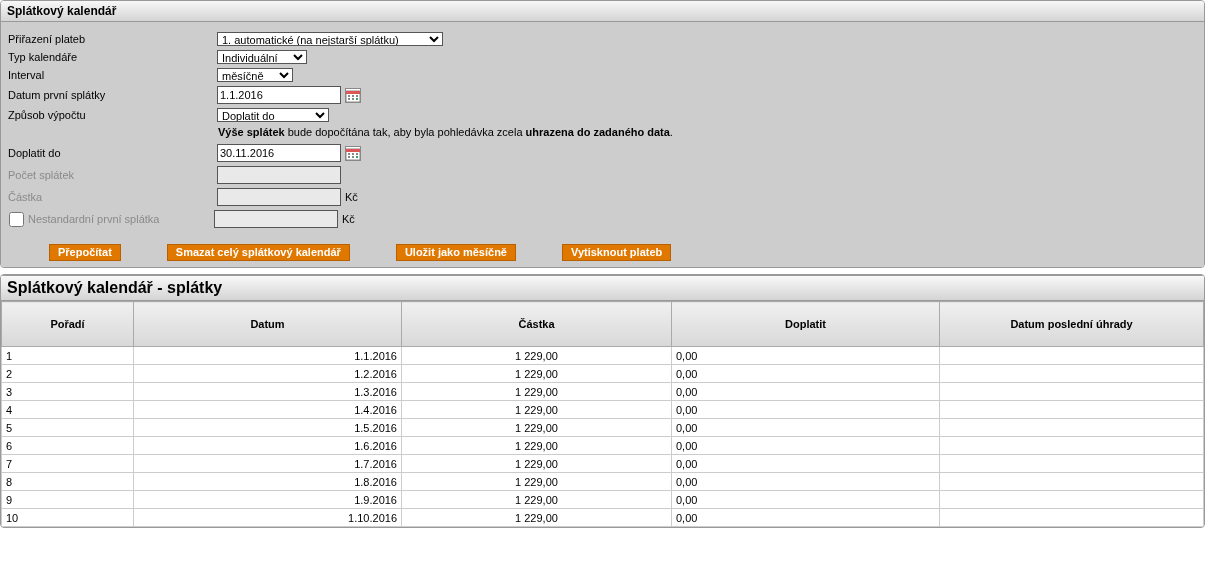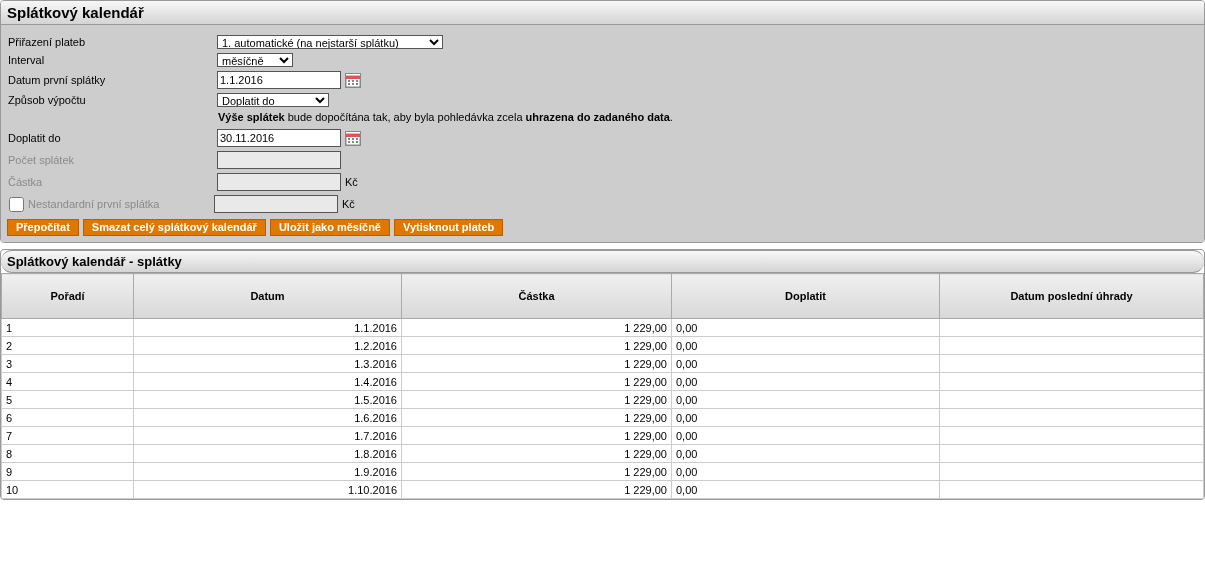--- a/index.html
+++ b/index.html
@@ -11,21 +11,21 @@
   background: #fff;
 }
 .panel {
   border: 1px solid #999;
   border-radius: 4px;
   overflow: hidden;
   margin-bottom: 6px;
 }
 .panel-title {
   font-weight: bold;
-  font-size: 15px;
+  font-size: 12px;
   padding: 3px 6px;
   border-bottom: 1px solid #999;
   background: linear-gradient(to bottom, #f8f8f8 0%, #d4d4d4 100%);
 }
 .panel-body {
   background: #cdcdcd;
   padding: 10px 6px 6px 6px;
 }
 .form-row {
   display: flex;
@@ -84,21 +84,21 @@
 }
 .cal-icon svg { width: 14px; height: 13px; }
 .desc-row {
   padding-left: 211px;
   margin-bottom: 6px;
 }
 .desc-row b { font-weight: bold; }
 .chk-row {
   display: flex;
   align-items: center;
-  margin-bottom: 6px;
+  margin-bottom: 16px;
 }
 .chk-row input[type="checkbox"] {
   margin: 0 4px 0 2px;
   width: 15px;
   height: 15px;
 }
 .chk-row .chk-label {
   color: #8a8a8a;
   width: 186px;
 }
@@ -108,29 +108,29 @@
 }
 .btn {
   background: #e07800;
   color: #fff;
   border: 1px solid #b86000;
   font-family: inherit;
   font-size: 11px;
   font-weight: bold;
   padding: 1px 8px 2px 8px;
   cursor: pointer;
+  margin-left: 42px;
 }
 .table-title {
   font-weight: bold;
-  font-size: 13px;
+  font-size: 16px;
   padding: 3px 6px;
   border-top: 1px solid #999;
   border-bottom: 1px solid #999;
   background: linear-gradient(to bottom, #f8f8f8 0%, #d4d4d4 100%);
-  border-radius: 11px;
 }
 table {
   width: 100%;
   border-collapse: collapse;
   font-size: 11px;
 }
 table th {
   background: linear-gradient(to bottom, #f0f0f0 0%, #d8d8d8 100%);
   border: 1px solid #aaa;
   padding: 16px;
@@ -138,21 +138,21 @@
   text-align: center;
 }
 table td {
   border: 1px solid #ccc;
   border-top: none;
   padding: 2px 4px;
   height: 18px;
 }
 table td.col-poradi { text-align: left; }
 table td.col-datum { text-align: right; }
-table td.col-castka { text-align: right; }
+table td.col-castka { text-align: center; }
 table td.col-uhr { text-align: left; }
 table td.col-last { text-align: left; }
 col.c1 { width: 132px; }
 col.c2 { width: 268px; }
 col.c3 { width: 270px; }
 col.c4 { width: 268px; }
 col.c5 { width: auto; }
 .lower-panel {
   border: 1px solid #999;
   border-radius: 4px;
@@ -168,20 +168,28 @@
 
     <div class="form-row">
       <div class="form-label">Přiřazení plateb</div>
       <div class="form-control">
         <select class="w-assign">
           <option>1. automatické (na nejstarší splátku)</option>
         </select>
       </div>
     </div>
 
+    <div class="form-row">
+      <div class="form-label">Typ kalendáře</div>
+      <div class="form-control">
+        <select class="w-type">
+          <option>Individuální</option>
+        </select>
+      </div>
+    </div>
 
     <div class="form-row">
       <div class="form-label">Interval</div>
       <div class="form-control">
         <select class="w-interval">
           <option>měsíčně</option>
         </select>
       </div>
     </div>
 

